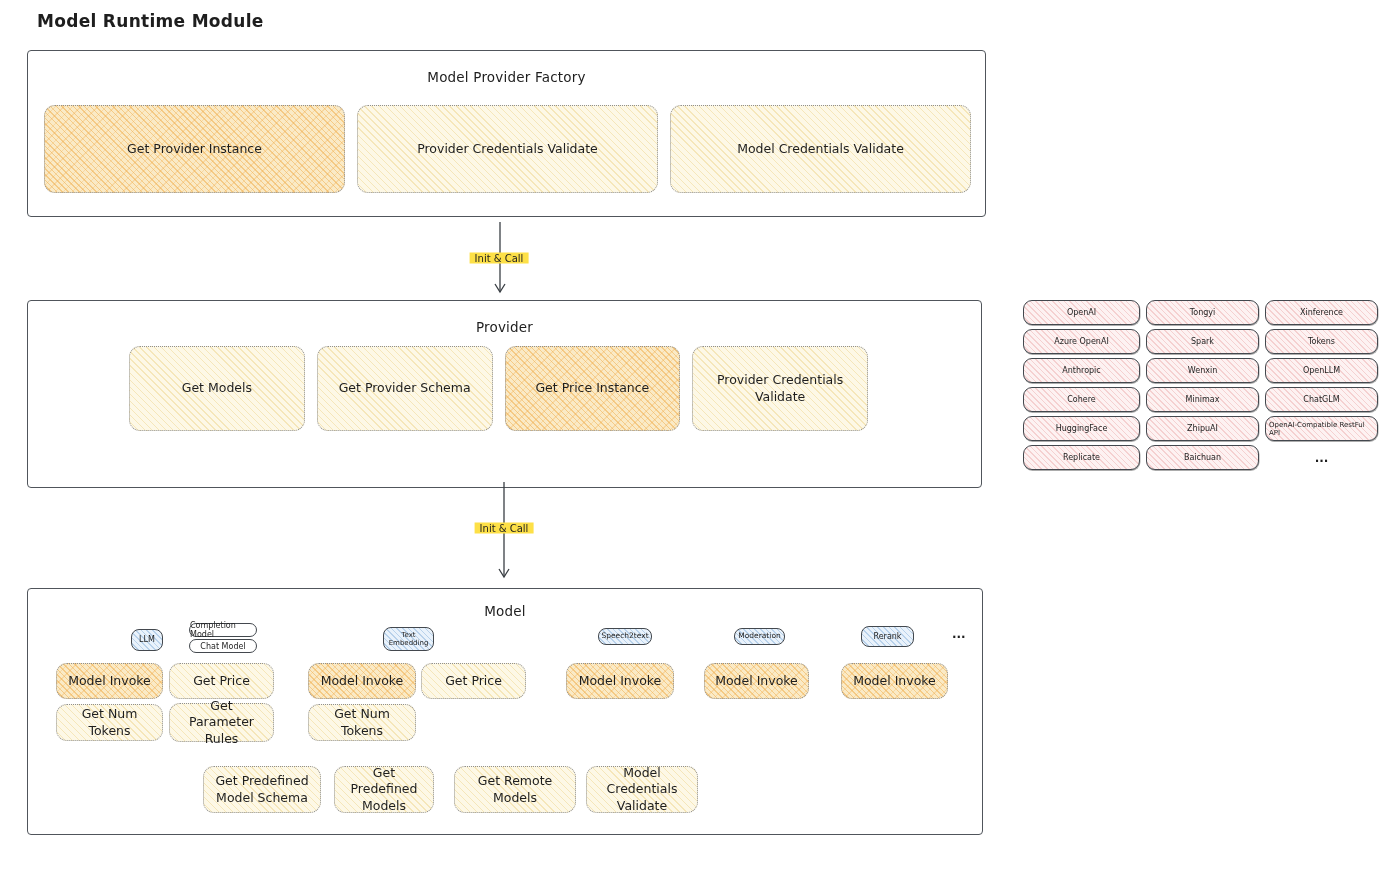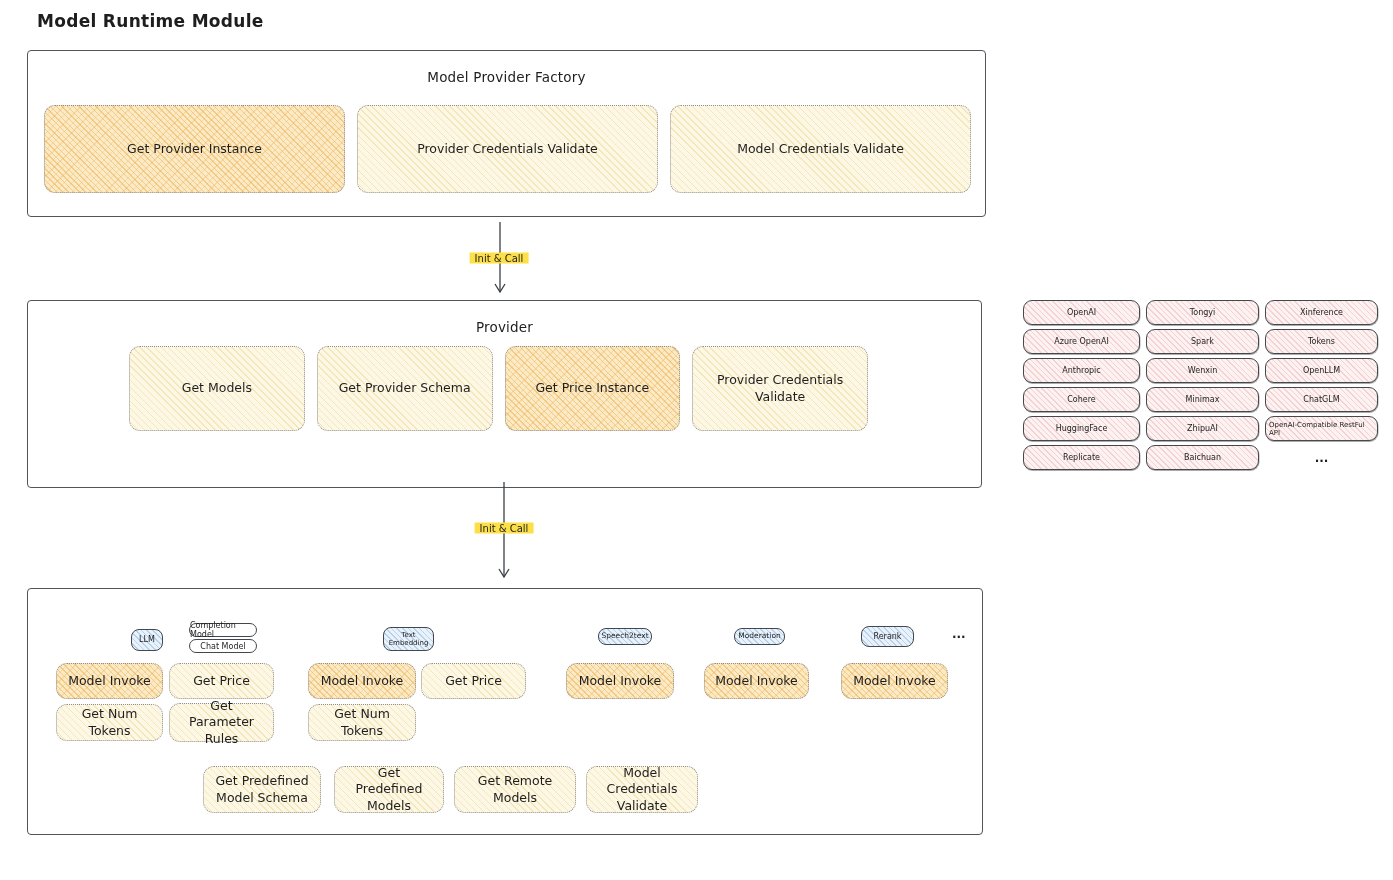--- a/index.html
+++ b/index.html
@@ -142,20 +142,21 @@
     <div class="prov plain">...</div>
   </div>
 
   <svg class="arrow" style="left:495px; top:482px;" width="18" height="99">
     <line x1="9" y1="0" x2="9" y2="95" stroke="#3a3f44" stroke-width="1.3"></line>
     <polyline points="4,87 9,95 14,87" fill="none" stroke="#3a3f44" stroke-width="1.3"></polyline>
   </svg>
   <div class="arrow-label" style="left:504px; top:528px;">Init &amp; Call</div>
 
   <div class="container stack-2" style="left:27px; top:588px; width:956px; height:247px;">
+    <div class="container-title" style="top:14px;">Model</div>
 
     <div class="tag-blue" style="left:103px; top:40px; width:32px; height:22px;">LLM</div>
     <div class="pill-white" style="left:161px; top:34px; width:68px; height:14px;">Completion Model</div>
     <div class="pill-white" style="left:161px; top:50px; width:68px; height:14px;">Chat Model</div>
     <div class="tag-blue" style="left:355px; top:38px; width:51px; height:24px; font-size:7px;">Text Embedding</div>
     <div class="tag-blue" style="left:570px; top:39px; width:54px; height:17px; font-size:7.5px;">Speech2text</div>
     <div class="tag-blue" style="left:706px; top:39px; width:51px; height:17px; font-size:7.5px;">Moderation</div>
     <div class="tag-blue" style="left:833px; top:37px; width:53px; height:21px;">Rerank</div>
     <div class="tag-ellipsis" style="left:924px; top:38px;">...</div>
 
@@ -165,18 +166,18 @@
     <div class="func abs" style="left:393px; top:74px; width:105px; height:36px;">Get Price</div>
     <div class="func hl abs" style="left:538px; top:74px; width:108px; height:36px;">Model Invoke</div>
     <div class="func hl abs" style="left:676px; top:74px; width:105px; height:36px;">Model Invoke</div>
     <div class="func hl abs" style="left:813px; top:74px; width:107px; height:36px;">Model Invoke</div>
 
     <div class="func abs" style="left:28px;  top:115px; width:107px; height:37px;">Get Num Tokens</div>
     <div class="func abs" style="left:141px; top:114px; width:105px; height:39px;">Get Parameter Rules</div>
     <div class="func abs" style="left:280px; top:115px; width:108px; height:37px;">Get Num Tokens</div>
 
     <div class="func abs" style="left:175px; top:177px; width:118px; height:47px;">Get Predefined Model Schema</div>
-    <div class="func abs" style="left:306px; top:177px; width:110px; height:47px;">Get Predefined Models</div>
+    <div class="func abs" style="left:306px; top:177px; width:100px; height:47px;">Get Predefined Models</div>
     <div class="func abs" style="left:426px; top:177px; width:122px; height:47px;">Get Remote Models</div>
     <div class="func abs" style="left:558px; top:177px; width:112px; height:47px;">Model Credentials Validate</div>
   </div>
 
 </div>
 
 </body></html>

